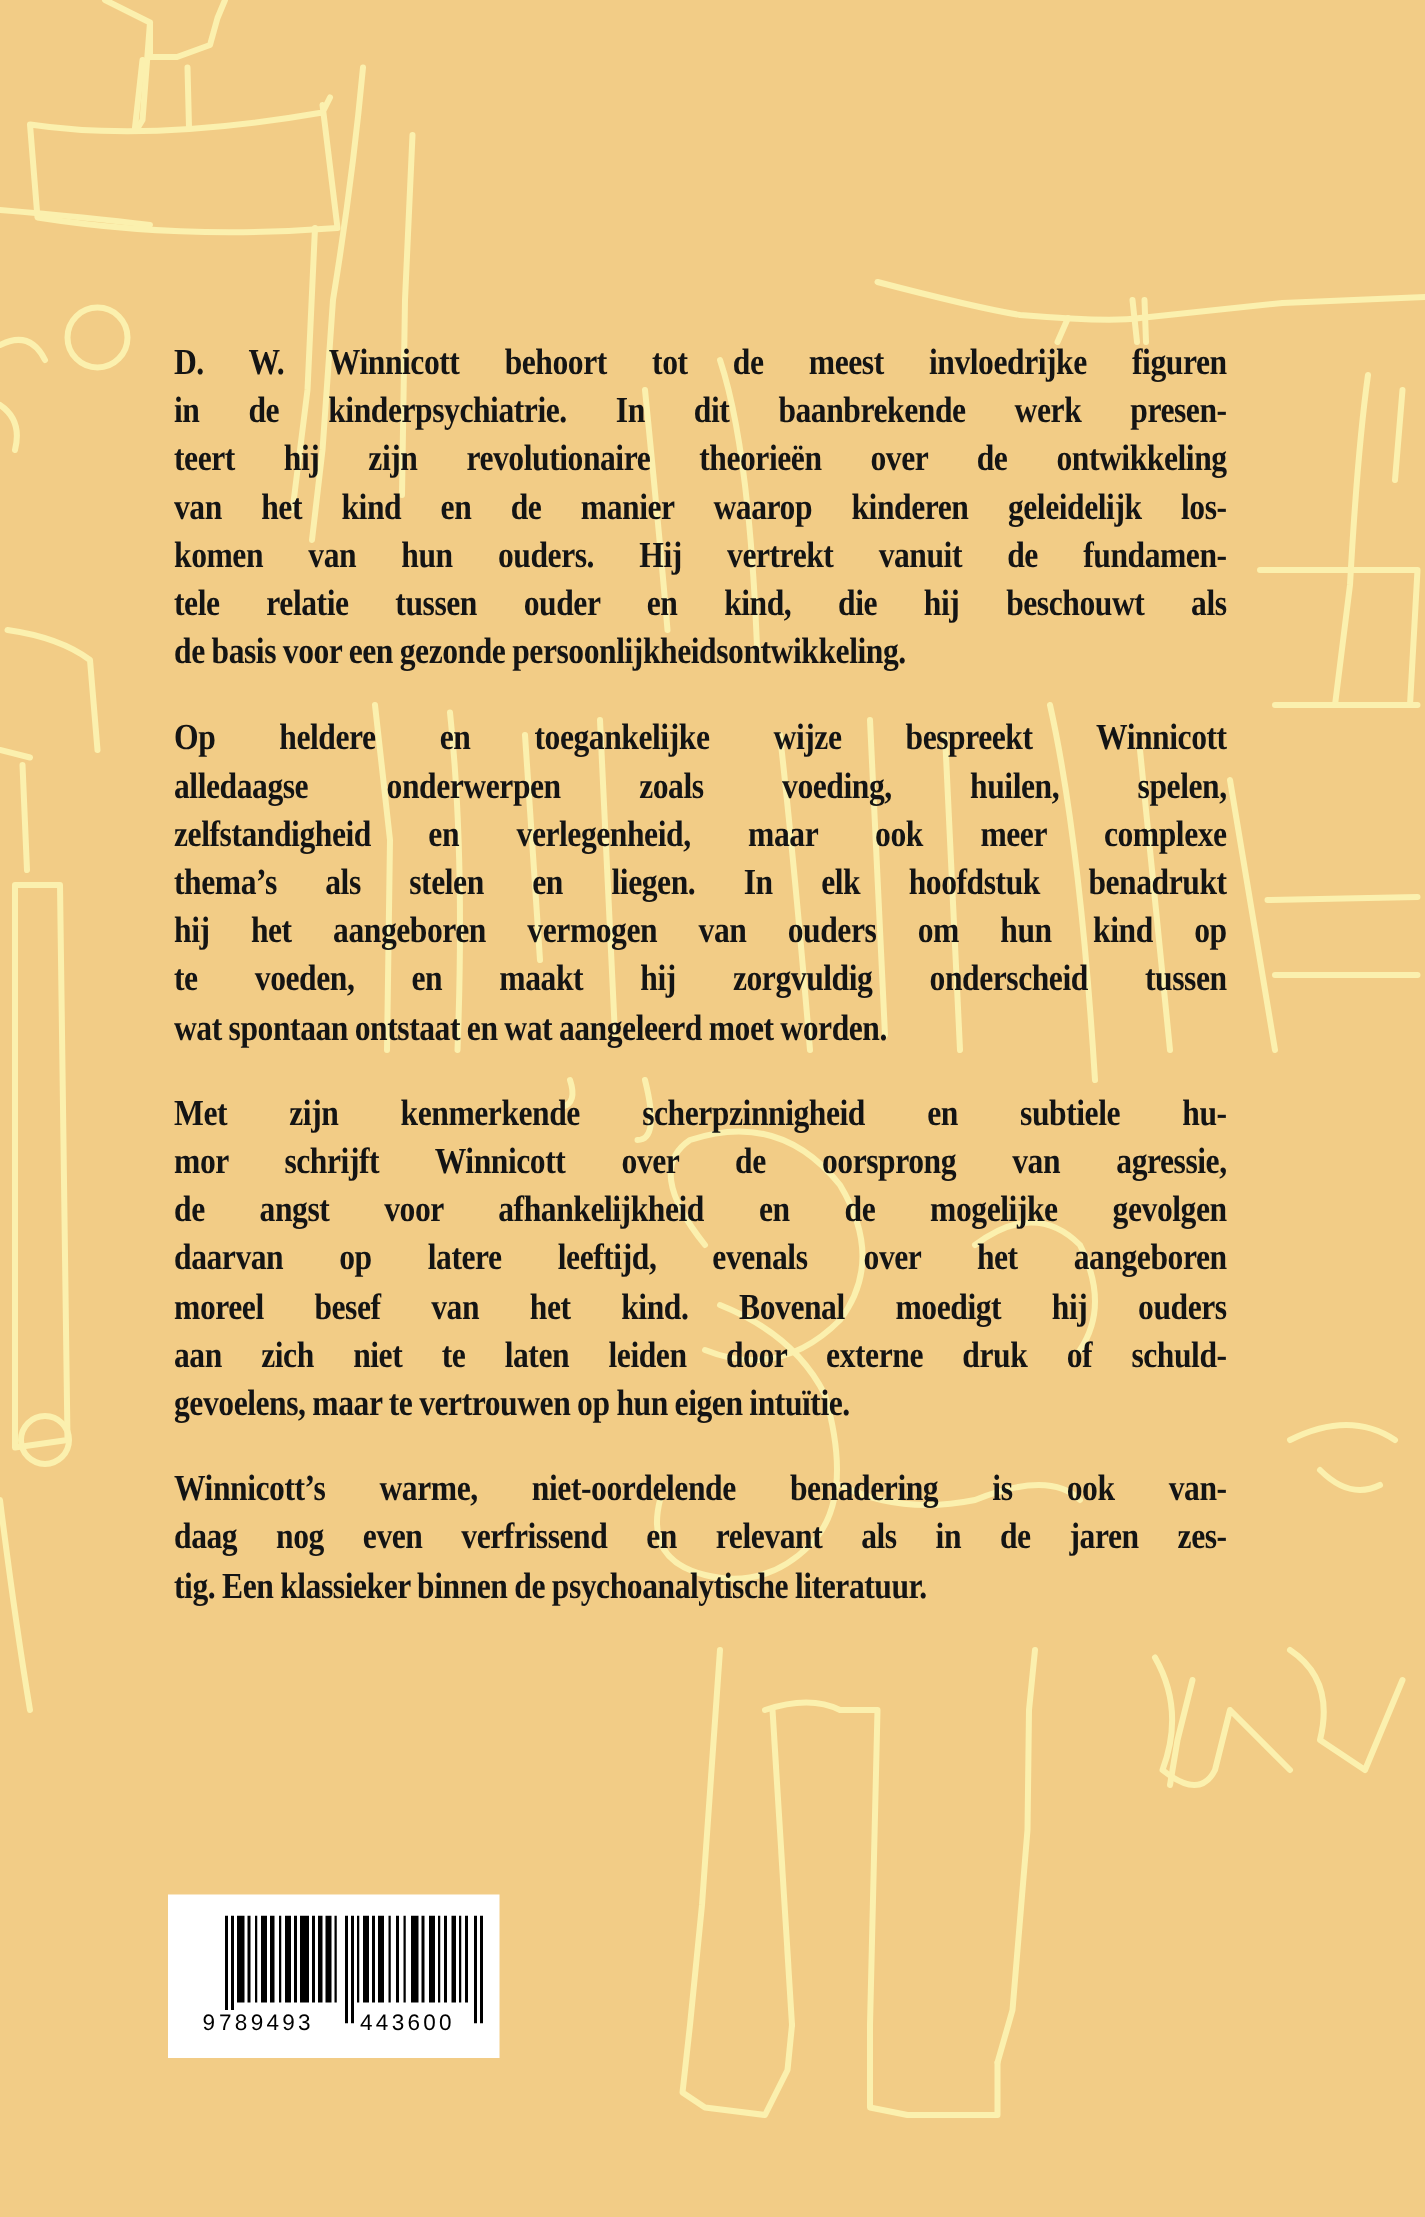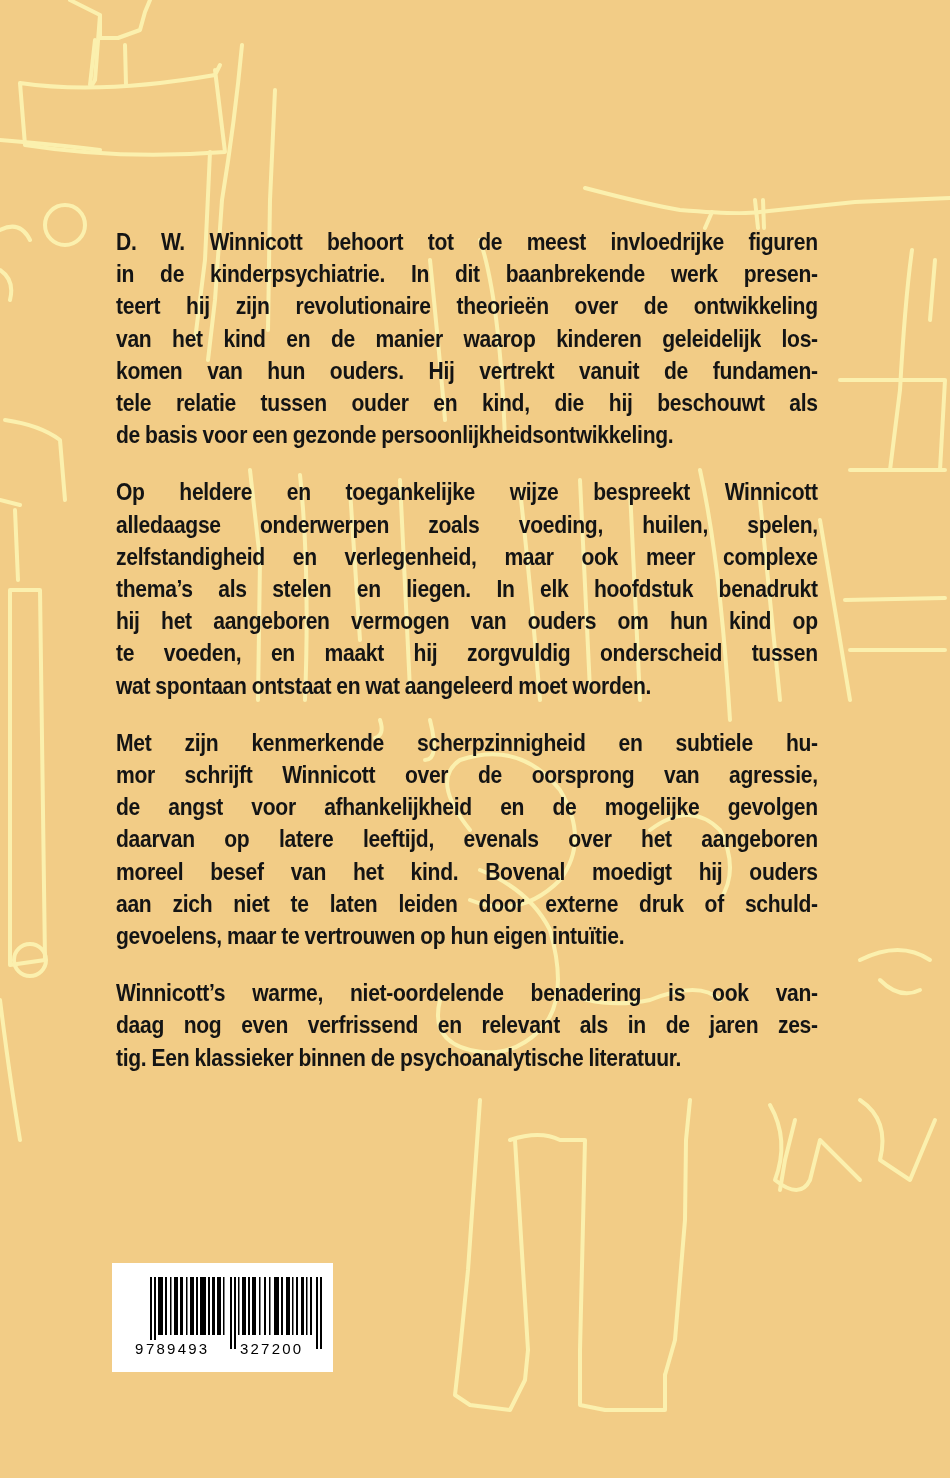--- a/index.html
+++ b/index.html
@@ -8,21 +8,21 @@
     background: #f2cc86;
     position: relative;
     font-family: "Liberation Sans", sans-serif;
   }
   .doodles { position: absolute; left: 0; top: 0; width: 950px; height: 1478px; z-index: 0; }
   .doodles path, .doodles ellipse, .doodles circle {
     fill: none; stroke: #fbf0ae; stroke-width: 4; stroke-linecap: round; stroke-linejoin: round;
   }
   .blurb {
     position: absolute; left: 116px; top: 226px; width: 702px;
-    z-index: 1; color: #141414;
+    z-index: 1; color: #141414; font-family: Liberation Serif, serif;
   }
   .para {
     margin: 0 0 25px 0;
     font-size: 24.5px; line-height: 32.2px;
     font-weight: bold;
     text-align: justify;
     letter-spacing: -0.35px;
     word-spacing: -0.5px;
     transform: scaleX(0.86); transform-origin: left top;
     width: 816px;
@@ -160,15 +160,15 @@
       <rect x="151" y="0" width="3" height="58"></rect>
         <rect x="156" y="0" width="1.5" height="58"></rect>
       <rect x="160" y="0" width="2" height="58"></rect>
       <rect x="166" y="0" width="2" height="72"></rect>
         <rect x="170" y="0" width="2" height="72"></rect>
     </g>
   </svg>
   <div class="barcode-digits">
     <span style="left:23px">9</span>
     <span style="left:34px">789493</span>
-    <span style="left:128px">327200</span>
+    <span style="left:128px">443600</span>
   </div>
 </div>
 
 </body></html>

